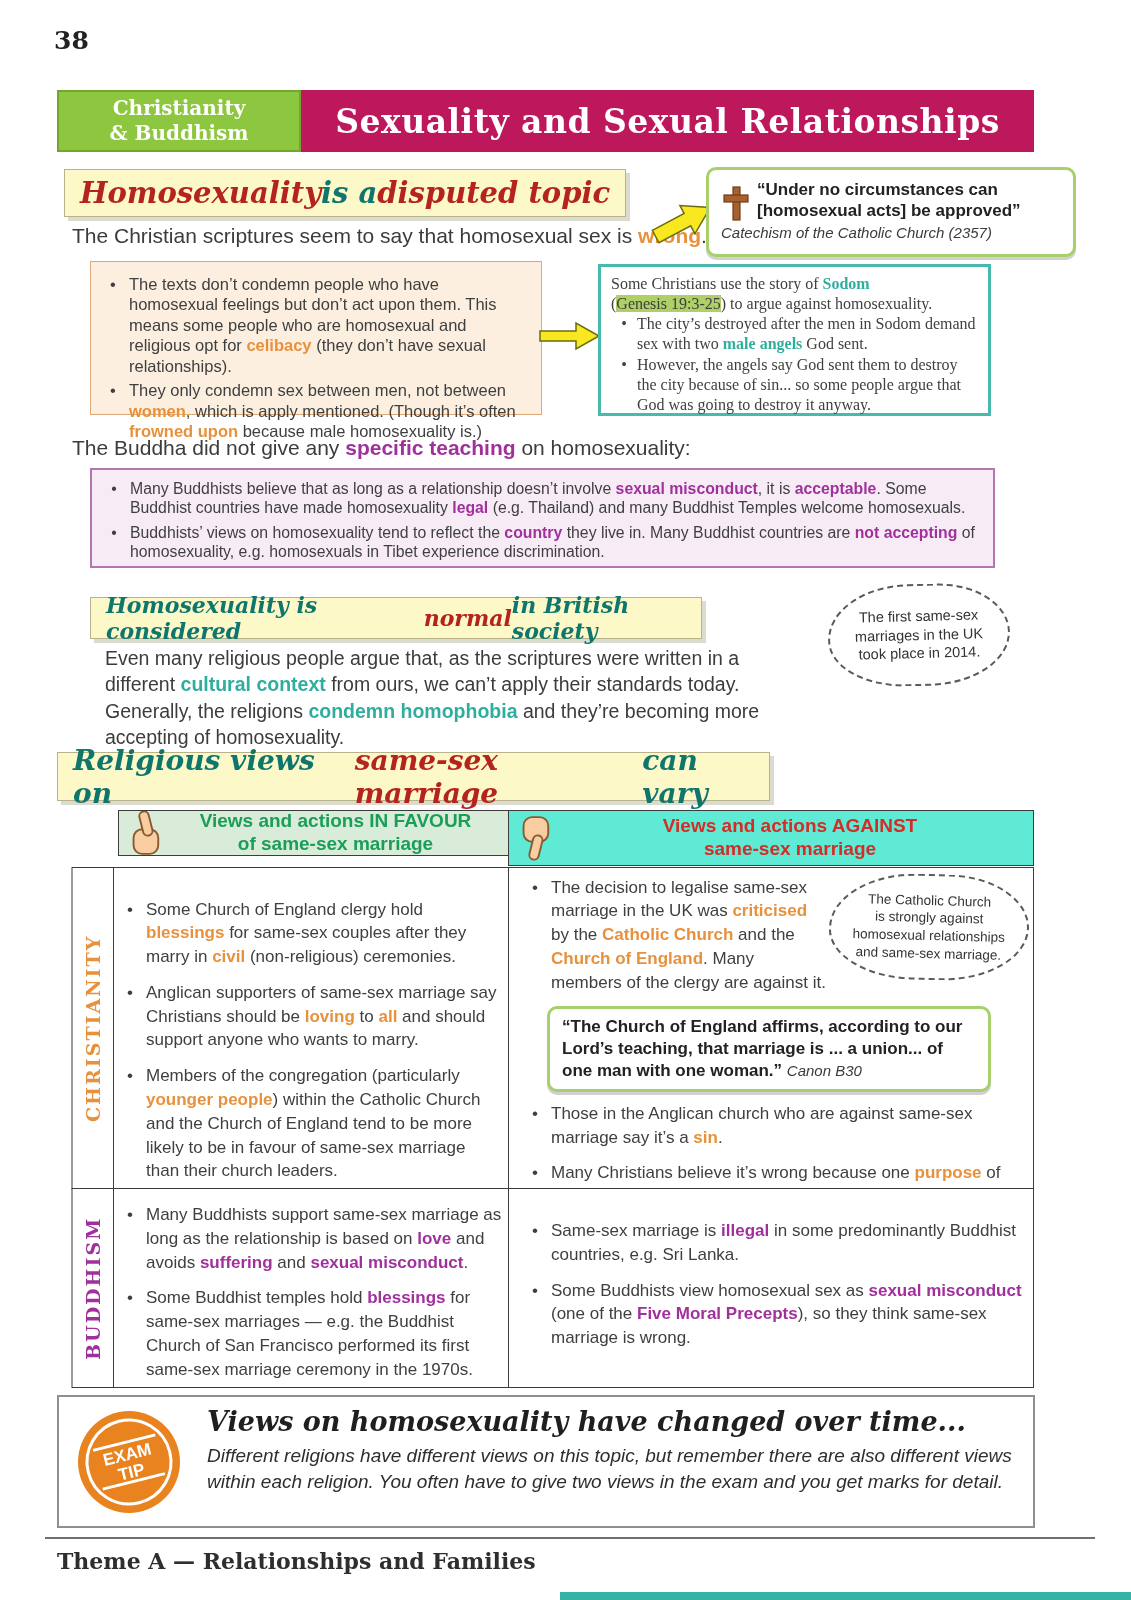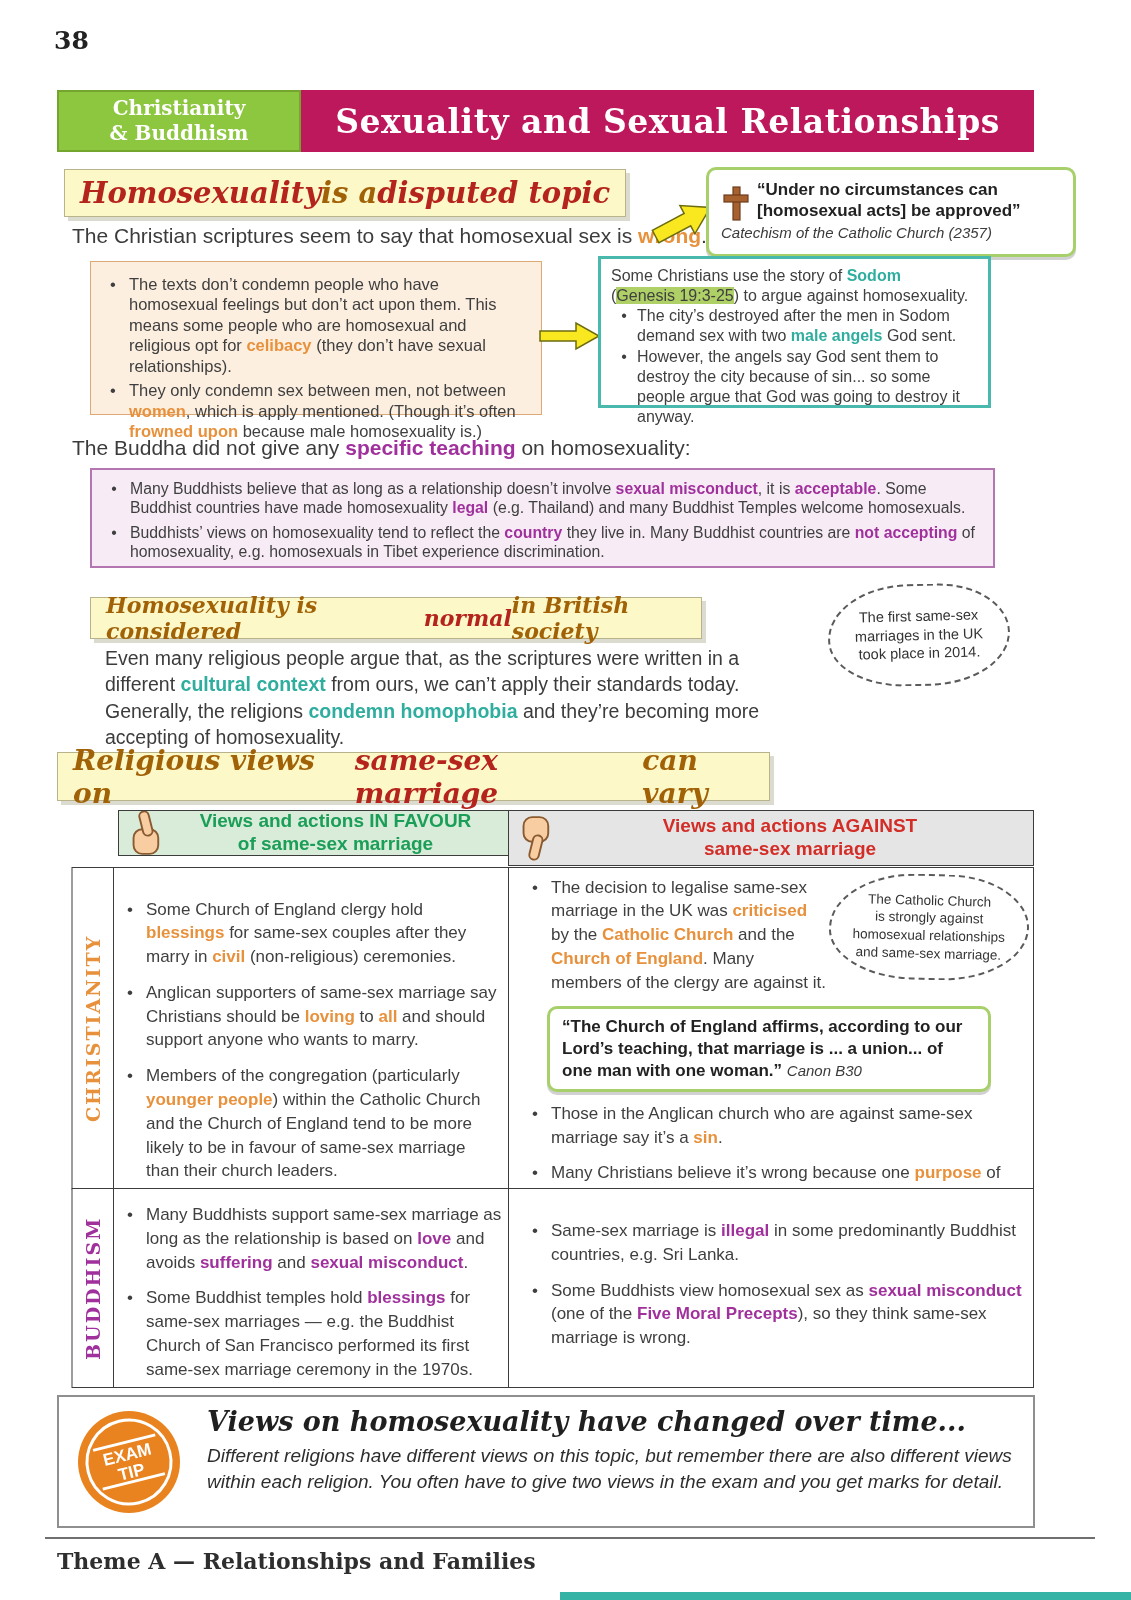--- a/index.html
+++ b/index.html
@@ -23,21 +23,21 @@
       display:flex; align-items:center; padding-left:15px; }
   .head1 { left:64px; top:169px; width:562px; height:48px; font-size:29px; }
   .head2 { left:90px; top:597px; width:612px; height:42px; font-size:22px; }
   .head3 { left:57px; top:752px; width:713px; height:49px; font-size:28px; }
 
   
   .seg-orange { color:#e8913c; font-weight:bold; }
   .seg-teal { color:#2fae9f; font-weight:bold; }
   .seg-purple { color:#a0309c; font-weight:bold; }
   .seg-red { color:#b5231d; }
-  .seg-dark { color:#a16207; }
+  .seg-dark { color:#0f766e; }
   .seg-highlight { background:#aed066; }
 
   .intro-line { left:72px; top:224px; width:640px; font-size:21px; color:#3c3c3c; }
   .buddha-line { left:72px; top:436px; width:900px; font-size:21px; color:#3c3c3c; }
 
   
   .green-quote { background:#fff; border:3px solid #a8d06a; border-radius:10px; box-shadow:0 3px 0 rgba(0,0,0,.18); }
   .catechism { left:706px; top:167px; width:370px; height:90px; padding:9px 10px 4px 12px; }
   .cat-text { font-weight:bold; font-size:17px; line-height:1.25; color:#222; white-space:pre-line; padding-left:36px; }
   .cat-src { font-style:italic; font-size:15px; color:#3b3b3b; margin-top:2px; }
@@ -45,22 +45,22 @@
 
   
   .bullet { display:flex; }
   .bullet .dot { width:32px; flex:none; text-align:center; }
   .bullet .txt { flex:1; }
 
   .scripture-box { left:90px; top:261px; width:452px; height:154px; background:#fcefe0;
       border:1px solid #dca977; padding:12px 10px 6px 6px; font-size:16.5px; line-height:1.24; color:#3f3f3f; }
   .scripture-box .bullet { margin-bottom:4px; }
 
-  .sodom-box { left:598px; top:256px; width:393px; height:152px; background:#fff;
-      border:3px solid #49b9ae; padding:7px 8px 4px 10px; font-size:16px; line-height:1.26; color:#3f3f3f; }
+  .sodom-box { left:598px; top:264px; width:393px; height:152px; background:#fff;
+      border:3px solid #49b9ae; padding:7px 8px 4px 10px; font-size:16px; line-height:1.26; color:#3f3f3f;font-family:Liberation Serif, serif; }
   .sodom-intro { white-space:pre-line; }
   .sodom-box .bullet .dot { width:26px; }
 
   .buddhist-box { left:90px; top:468px; width:905px; height:100px; background:#f7ecf6;
       border:2px solid #b476b0; padding:9px 12px 4px 6px; font-size:15.8px; line-height:1.22; color:#3f3f3f; }
   .buddhist-box .bullet { margin-bottom:5px; }
 
   
   .scribble { border:2px dashed #5a5a5a; border-radius:50% 45% 50% 48% / 60% 55% 58% 52%;
       display:flex; align-items:center; justify-content:center; text-align:center; color:#333;
@@ -68,21 +68,21 @@
   .uk-note { left:828px; top:584px; width:182px; height:102px; font-size:14.5px; line-height:1.3; transform:rotate(-1.5deg); padding:6px; }
   .catholic-note { position:absolute; right:4px; top:6px; width:200px; height:106px; font-size:13.5px; line-height:1.3; transform:rotate(1.5deg); padding:6px; }
 
   .normal-body { left:105px; top:645px; width:905px; font-size:19.5px; line-height:1.35; color:#3c3c3c; }
   .note-spacer { float:right; width:200px; height:56px; }
 
   
   .sstable { left:72px; top:810px; width:962px; height:578px; }
   .t-cell { position:absolute; border:1.5px solid #3c3c3c; background:#fff; overflow:hidden; }
   .th-fav  { left:46px;  top:0; width:397px; height:46px; background:#d9ecd9; }
-  .th-ag   { left:436px; top:0; width:526px; height:56px; background:#e5e5e5; }
+  .th-ag   { left:436px; top:0; width:526px; height:56px; background:#5eead4; }
   .th-inner { display:flex; align-items:center; height:100%; padding:0 6px; }
   .th-text { flex:1; text-align:center; font-weight:bold; font-size:19px; line-height:1.2; white-space:pre-line; }
   .th-fav .th-text { color:#1b9e57; }
   .th-ag  .th-text { color:#d32d28; }
 
   .tl-1 { left:0; top:56.5px; width:42.5px; height:323px; }
   .tc-fav1 { left:41px; top:56.5px; width:397px; height:323px; padding:30px 6px 0 0; }
   .tc-ag1  { left:436px; top:56.5px; width:526px; height:323px; padding:8px 6px 0 10px; }
   .tl-2 { left:0; top:378px; width:42.5px; height:200px; }
   .tc-fav2 { left:41px; top:378px; width:397px; height:200px; padding:14px 6px 0 0; }

